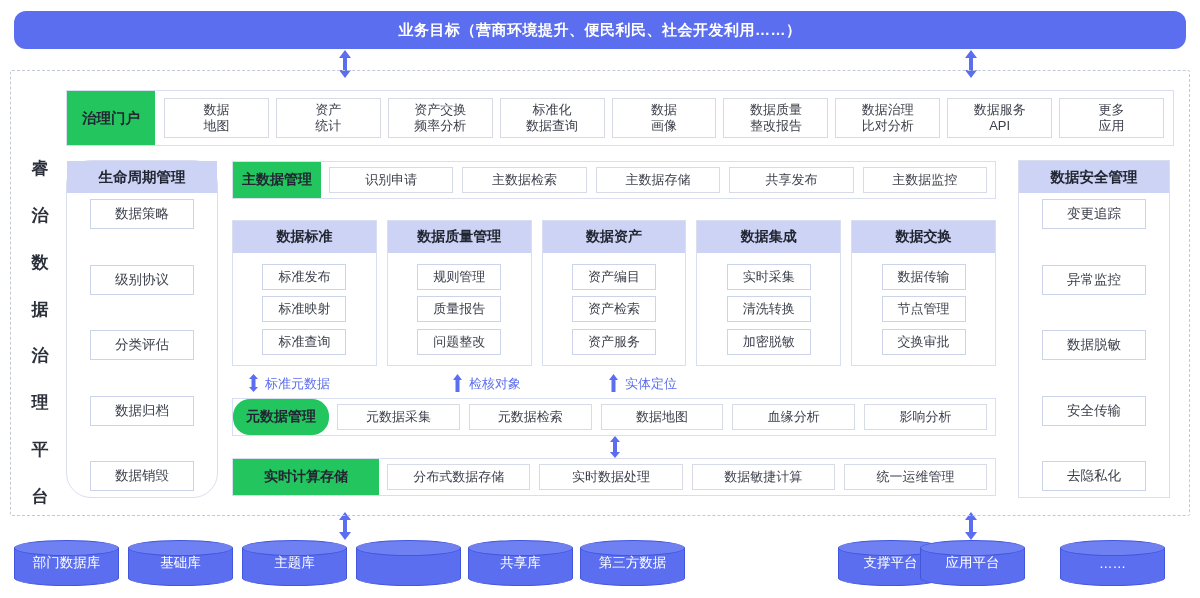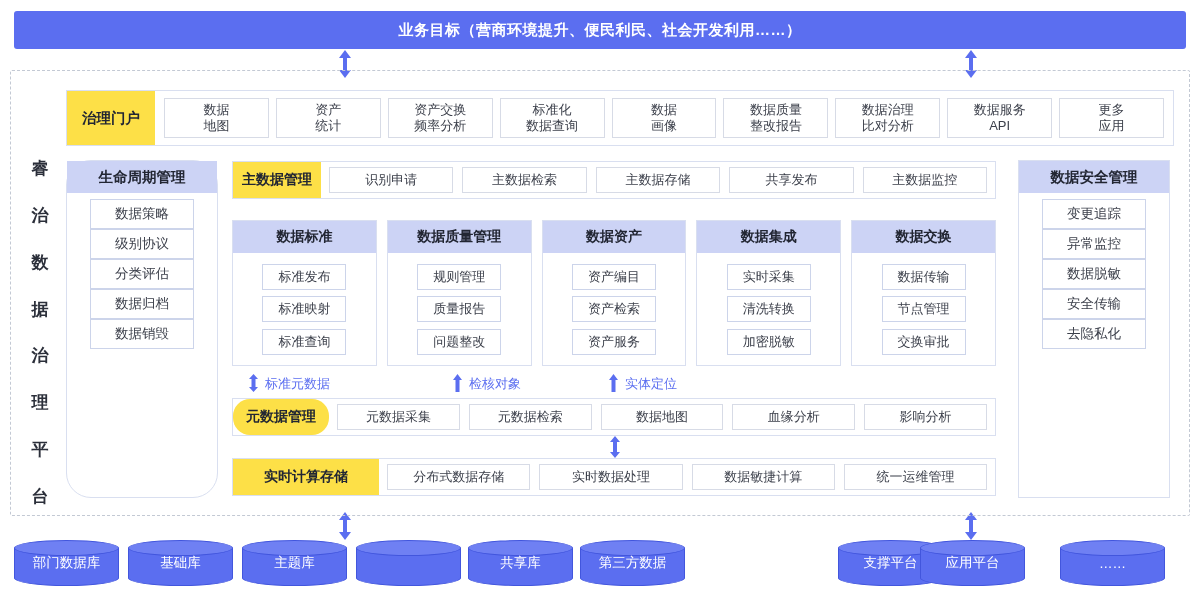--- a/index.html
+++ b/index.html
@@ -7,21 +7,21 @@
     width:1200px;height:598px;
     background:#ffffff;
     font-family:"Liberation Sans","DejaVu Sans",sans-serif;
     color:#3b3f4a;
     position:relative;
     overflow:hidden;
   }
   
   #goal-banner{
     position:absolute;left:14px;top:11px;width:1172px;height:38px;
-    background:#5b6ef0;border-radius:3px;
+    background:#5b6ef0;border-radius:12px;
     display:flex;align-items:center;justify-content:center;
     color:#ffffff;font-size:15px;font-weight:600;letter-spacing:.5px;
   }
   
   .arrow{position:absolute;width:16px;}
   .arrow svg{display:block;}
   
   #platform-frame{
     position:absolute;left:10px;top:70px;width:1180px;height:446px;
     border:1px dashed #c3c9d4;border-radius:2px;
@@ -38,21 +38,21 @@
   .panel{
     background:#ffffff;border:1px solid #d9dff0;box-sizing:border-box;
     position:absolute;
   }
   
   #portal-row{
     left:66px;top:90px;width:1108px;height:56px;
     display:flex;align-items:stretch;
   }
   .row-head{
-    background:#fde047;color:#222633;font-weight:700;font-size:14.5px;
+    background:#22c55e;color:#222633;font-weight:700;font-size:14.5px;
     display:flex;align-items:center;justify-content:center;
     flex:0 0 auto;
   }
   #portal-row .row-head{width:88px;}
   #portal-row .cells{
     flex:1;display:flex;align-items:center;justify-content:space-between;
     padding:0 9px;gap:7px;
   }
   .portal-cell{
     flex:1;height:40px;border:1px solid #d7dbe6;background:#fff;
@@ -62,21 +62,21 @@
   
   .side-col{width:152px;top:160px;height:338px;}
   #lifecycle-col{left:66px;border-radius:25px;}
   #security-col{left:1018px;}
   .col-head{
     height:32px;background:#ccd3f5;color:#222633;font-weight:700;font-size:14.5px;
     display:flex;align-items:center;justify-content:center;
   }
   .side-col .col-body{
     height:calc(100% - 32px);
-    display:flex;flex-direction:column;align-items:center;justify-content:flex-start;
+    display:flex;flex-direction:column;align-items:center;justify-content:space-between;
     padding:6px 0;box-sizing:border-box;
   }
   .side-item{
     width:104px;height:30px;border:1px solid #ccd4ea;background:#fff;
     display:flex;align-items:center;justify-content:center;
     font-size:13.5px;color:#3b3f4a;box-sizing:border-box;
   }
   
   #master-row{left:232px;top:161px;width:764px;height:38px;display:flex;}
   #master-row .row-head{width:88px;font-size:14px;}

